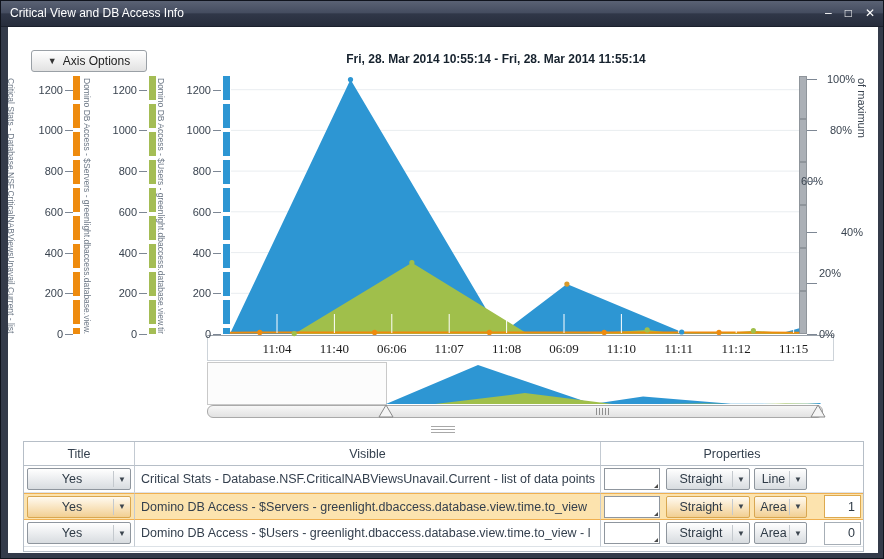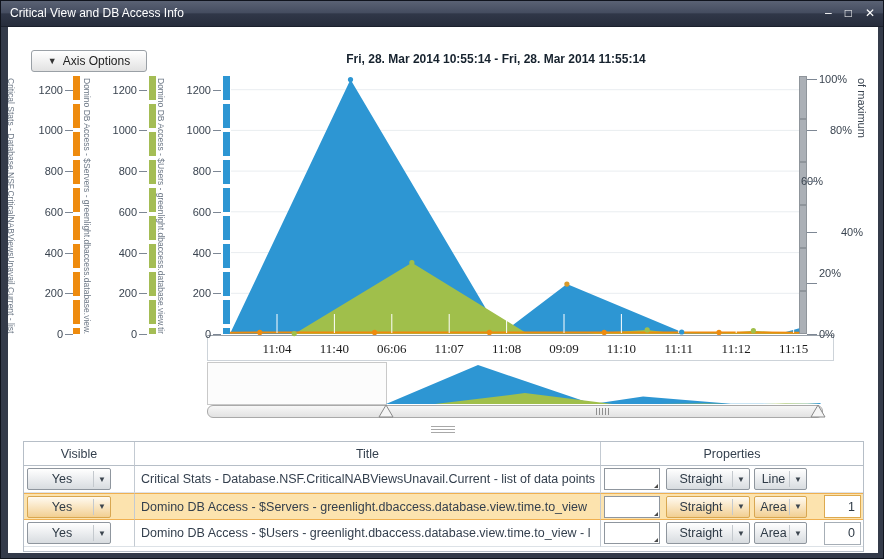--- a/index.html
+++ b/index.html
@@ -54,21 +54,21 @@
   .th.b-r{border-right:1px solid #c3cad2;}
   .cell{display:flex;align-items:center;border-bottom:1px solid #dde2e7;background:#fff;overflow:hidden;box-sizing:border-box;}
   .cell.b-r{border-right:1px solid #c3cad2;}
   .c-title{padding-left:6px;white-space:nowrap;}
   .hl{background:#fce3ae !important;border-top:1px solid #f0b050;border-bottom:1px solid #f0b050 !important;}
   .dd{height:22px;margin:auto 0;position:relative;background:linear-gradient(#ffffff,#d8dce0);
     border:1px solid #8f969e;border-radius:2px;font-size:12.5px;color:#2e3a46;
     display:flex;align-items:center;justify-content:center;padding:0 20px 0 6px;box-sizing:border-box;cursor:default;}
   .dd .arr{position:absolute;right:4px;top:2px;bottom:2px;display:flex;align-items:center;
     border-left:1px solid #c4c9ce;padding-left:4px;font-size:8px;color:#3c454f;}
-  .yes-dd{width:84px;margin-left:3px;}
+  .yes-dd{width:104px;margin-left:3px;}
   .straight-dd{width:84px;margin-left:3px;}
   .style-dd{width:53px;margin-left:2px;}
   .hl-btn{background:linear-gradient(#fffaf0,#f2cf92);border-color:#d8a751;}
   .swatch{width:56px;height:22px;margin:auto 0 auto 3px;border:1px solid #8f969e;background:#fff;
     padding:2px;position:relative;box-sizing:border-box;cursor:default;}
   .swatch-fill{width:100%;height:100%;}
   .swatch-corner{position:absolute;right:1px;bottom:1px;width:0;height:0;
     border-left:4px solid transparent;border-bottom:4px solid #4a4a4a;}
   .order-input{width:37px;height:23px;margin:auto 0 auto 15px;border:1px solid #a6aeb6;
     font-size:12.5px;font-family:"Liberation Sans",sans-serif;text-align:right;padding:0 5px;color:#2e3a46;box-sizing:border-box;}
@@ -191,46 +191,46 @@
       <div class="ytick" style="left:818px;top:333px;width:44px;text-align:left">0%</div>
       <div class="tickline" style="left:806px;top:333px;width:10px"></div>
       <div class="ytick" style="left:818px;top:272px;width:44px;text-align:left">20%</div>
       <div class="tickline" style="left:806px;top:282px;width:10px"></div>
       <div class="ytick" style="left:818px;top:231px;width:44px;text-align:right">40%</div>
       <div class="tickline" style="left:806px;top:231px;width:10px"></div>
       <div class="ytick" style="left:800px;top:180px;width:44px;text-align:left">60%</div>
       <div class="tickline" style="left:806px;top:180px;width:10px"></div>
       <div class="ytick" style="left:818px;top:129px;width:44px;text-align:center">80%</div>
       <div class="tickline" style="left:806px;top:129px;width:10px"></div>
-      <div class="ytick" style="left:818px;top:78px;width:44px;text-align:left">100%</div>
+      <div class="ytick" style="left:818px;top:78px;width:44px;text-align:center">100%</div>
       <div class="tickline" style="left:806px;top:78px;width:10px"></div>
       <div class="xtick" style="left:276.0px;top:340px">11:04</div>
       <div class="xtick" style="left:333.4px;top:340px">11:40</div>
       <div class="xtick" style="left:390.8px;top:340px">06:06</div>
       <div class="xtick" style="left:448.2px;top:340px">11:07</div>
       <div class="xtick" style="left:505.6px;top:340px">11:08</div>
-      <div class="xtick" style="left:563.0px;top:340px">09:09</div>
+      <div class="xtick" style="left:563.0px;top:340px">06:09</div>
       <div class="xtick" style="left:620.4px;top:340px">11:10</div>
       <div class="xtick" style="left:677.8px;top:340px">11:11</div>
       <div class="xtick" style="left:735.2px;top:340px">11:12</div>
       <div class="xtick" style="left:792.6px;top:340px">11:15</div>
     </div>
 
   <svg class="nav-handle" style="left:377px" width="16" height="14">
     <polygon points="8,1 15,13 1,13" fill="#f5f5f5" stroke="#888" stroke-width="1"></polygon>
   </svg>
   <svg class="nav-handle" style="left:809px" width="16" height="14">
     <polygon points="8,1 15,13 1,13" fill="#f5f5f5" stroke="#888" stroke-width="1"></polygon>
   </svg>
   <div id="nav-grip"></div>
   <div id="splitter"></div>
 
   <div id="series-table">
+    <div class="th b-r">Title</div>
     <div class="th b-r">Visible</div>
-    <div class="th b-r">Title</div>
     <div class="th" style="grid-column:3/7">Properties</div>
 
     <div class="cell b-r">
       <button class="dd yes-dd">
         <span>Yes</span>
         <span class="arr">▼</span>
       </button>
     </div>
     <div class="cell b-r c-title">Critical Stats - Database.NSF.CriticalNABViewsUnavail.Current - list of data points</div>
     <div class="cell">

